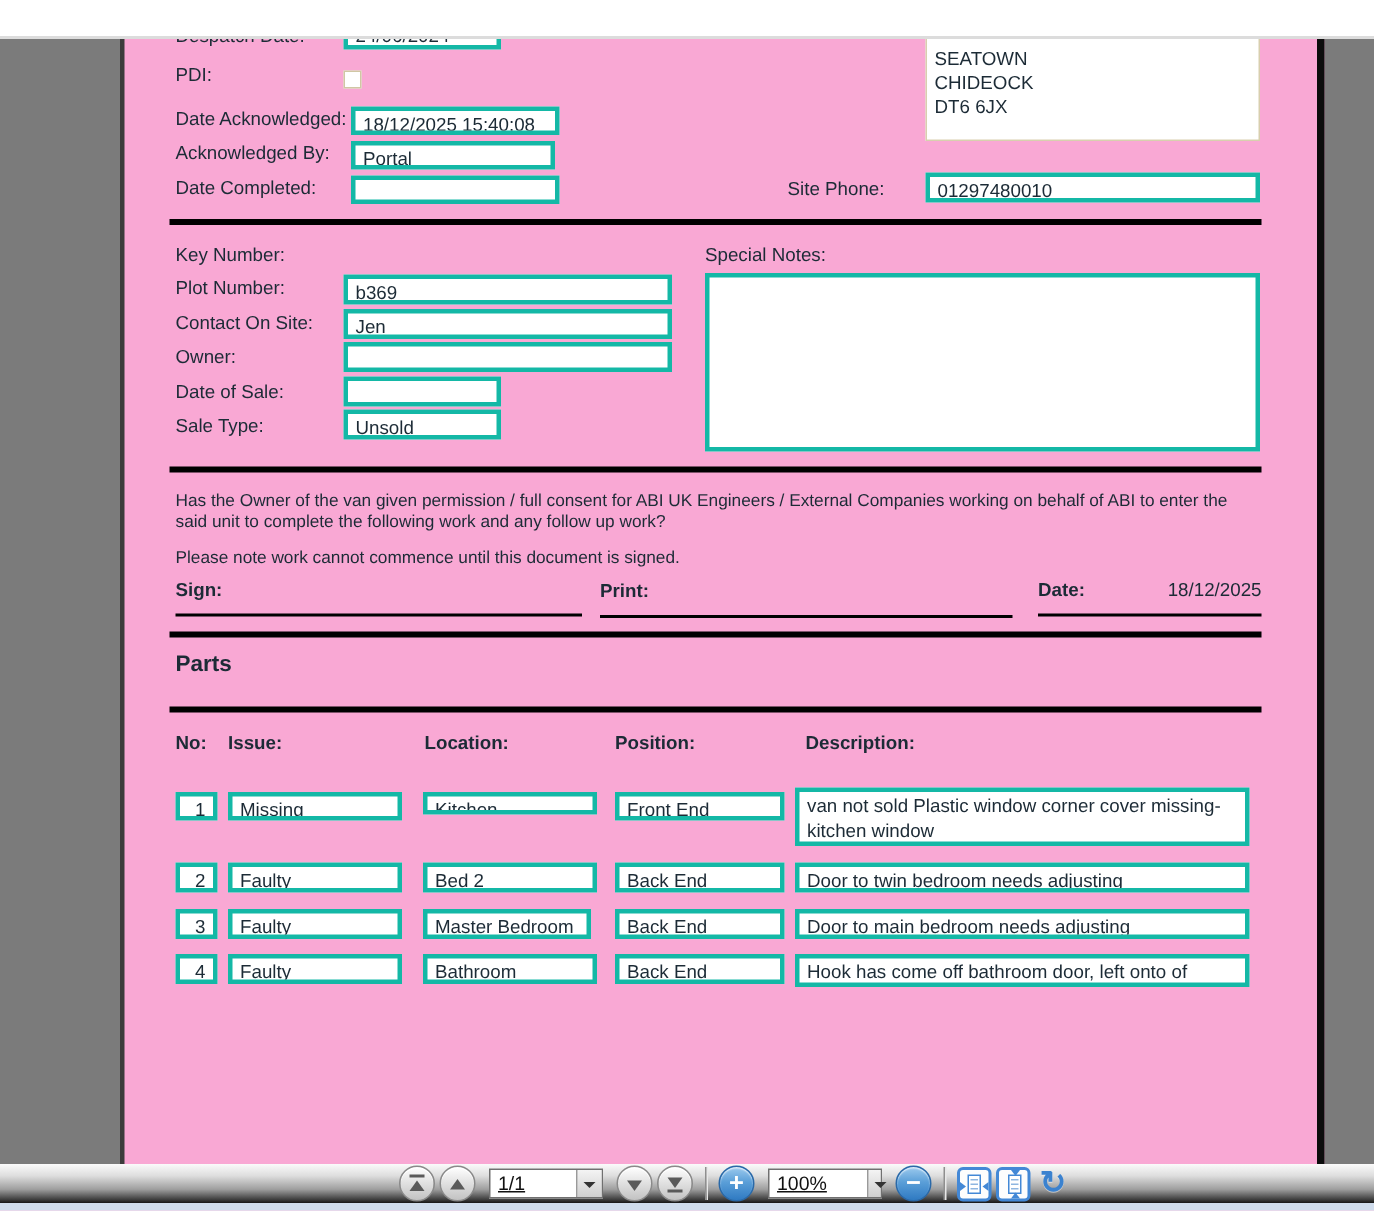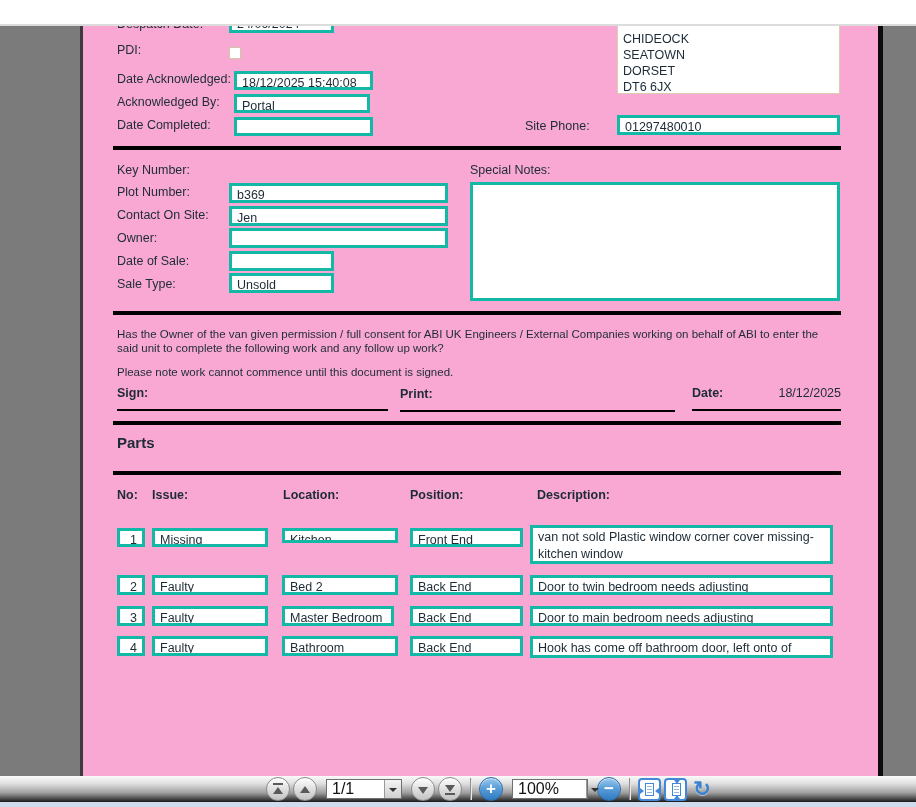--- a/index.html
+++ b/index.html
@@ -50,21 +50,21 @@
   .bbtn{
     width:24px;height:24px;border-radius:50%;box-sizing:border-box;
     border:1px solid #2a69a8;background:linear-gradient(to bottom,#9ccaee 0%,#5b9fd8 45%,#2f7ac2 100%);
     color:#fff;font-size:17px;font-weight:bold;line-height:21px;text-align:center;
     flex:0 0 auto;cursor:pointer;box-shadow:inset 0 1px 1px rgba(255,255,255,.7);
   }
   .combo{
     width:76px;height:20px;box-sizing:border-box;background:#fff;border:1px solid #707070;
     display:flex;align-items:stretch;flex:0 0 auto;cursor:pointer;
   }
-  .combo .val{flex:1;font-size:16px;line-height:18px;padding-left:5px;color:#111;}
+  .combo .val{flex:1;font-size:13px;line-height:18px;padding-left:5px;color:#111;text-decoration:underline;}
   .combo .drop{
     width:16px;border-left:1px solid #9a9a9a;position:relative;
     background:linear-gradient(to bottom,#f4f4f4,#cfcfcf);
   }
   .combo .drop::after{content:"";position:absolute;left:4px;top:8px;border-left:4px solid transparent;border-right:4px solid transparent;border-top:4px solid #333;}
   .sep{width:1px;height:22px;background:#8f8f8f;box-shadow:1px 0 0 #e8e8e8;margin:0 5px;flex:0 0 auto;}
   .sqbtn{
     width:23px;height:23px;box-sizing:border-box;border-radius:4px;border:2px solid #4388d6;
     background:#fdfdfd;position:relative;flex:0 0 auto;cursor:pointer;
   }
@@ -95,23 +95,22 @@
     <div class="fld" style="left:151px;top:45px;width:139px;height:19px;">18/12/2025 15:40:08</div>
 
     <div class="lbl" style="left:34px;top:69px;">Acknowledged By:</div>
     <div class="fld" style="left:151px;top:68px;width:136px;height:19px;">Portal</div>
 
     <div class="lbl" style="left:34px;top:92px;">Date Completed:</div>
     <div class="fld" style="left:151px;top:91px;width:139px;height:19px;"></div>
 
     <div class="addr" style="left:534px;top:-22px;width:223px;height:90px;">
       <div style="padding-top:26px;">
+        <div class="line">SEATOWN</div>
         <div class="line">CHIDEOCK</div>
-        <div class="line">SEATOWN</div>
-        <div class="line">DORSET</div>
         <div class="line">DT6 6JX</div>
       </div>
     </div>
 
     <div class="lbl" style="left:442px;top:93px;">Site Phone:</div>
     <div class="fld" style="left:534px;top:89px;width:223px;height:20px;">01297480010</div>
 
     <div class="divider" style="top:120px;"></div>
 
     <div class="lbl" style="left:34px;top:137px;">Key Number:</div>

